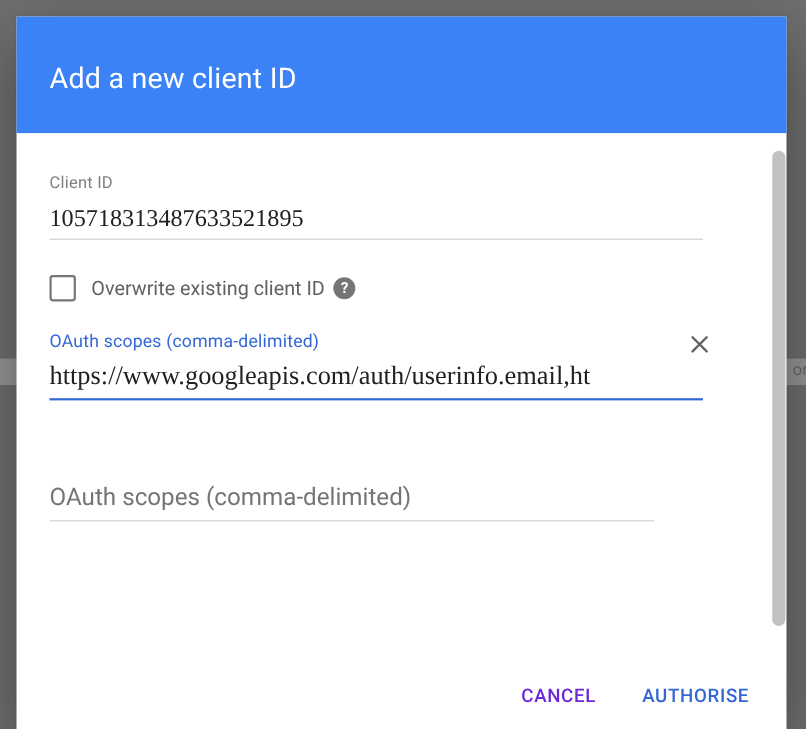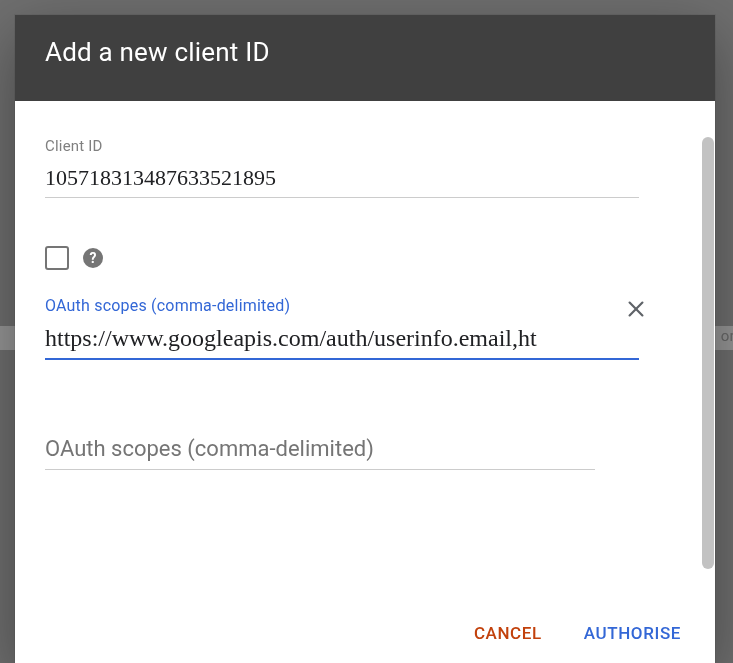--- a/index.html
+++ b/index.html
@@ -24,23 +24,23 @@
     }
     .dialog {
       position: absolute;
       top: 15px; left: 15px;
       width: 700px; height: 648px;
       background: #fff;
       box-shadow: 0 20px 60px rgba(0,0,0,.38), 0 0 0 1px rgba(0,0,0,.05);
       display: flex; flex-direction: column;
     }
     .dialog-header {
-      background: #404040;
+      background: #3b82f6;
       color: #fff;
-      padding: 22px 30px 34px 30px;
+      padding: 42px 30px 34px 30px;
     }
     .dialog-title {
       font-size: 26px;
       font-weight: 400;
       letter-spacing: .2px;
     }
     .dialog-body {
       position: relative;
       flex: 1;
       padding: 36px 30px 16px 30px;
@@ -50,21 +50,21 @@
       position: absolute;
       top: 122px; right: 0;
       width: 13px; height: 432px;
       background: transparent;
     }
     .scrollbar-thumb {
       width: 12px; height: 100%;
       background: #c2c2c2;
       border-radius: 6px;
     }
-    .field { margin-bottom: 48px; }
+    .field { margin-bottom: 32px; }
     .field-label {
       font-size: 15px;
       color: #808080;
       letter-spacing: .2px;
       margin-bottom: 6px;
       display: block;
     }
     .field-label.focused {
       color: #3367d6;
       font-size: 16px;
@@ -139,21 +139,21 @@
       padding: 16px 30px 14px 30px;
     }
     .btn {
       border: none; background: none;
       font-size: 17px; font-weight: 500;
       letter-spacing: .6px;
       cursor: pointer;
       padding: 6px 4px;
       font-family: inherit;
     }
-    .btn-cancel { color: #c2410c; margin-left: 28px; }
+    .btn-cancel { color: #6d28d9; margin-left: 28px; }
     .btn-primary { color: #3367d6; text-align: center; }
     .truncate {
       white-space: nowrap; overflow: hidden; text-overflow: clip;
     }
   </style>
 </head>
 <body>
 
 <div class="backdrop">
   <div class="backdrop-strip"></div>
@@ -168,20 +168,21 @@
   <div class="dialog-body">
 
     <div class="field">
       <label class="field-label">Client ID</label>
       <input class="text-input" type="text" value="105718313487633521895" style="">
     </div>
 
     <div class="checkbox-row">
       <div class="checkbox"></div>
       <div class="checkbox-label">
+        <span>Overwrite existing client ID</span>
         <span class="help-icon">?</span>
       </div>
     </div>
 
     <div class="scopes-row">
       <div class="scopes-col">
         <label class="field-label focused">OAuth scopes (comma-delimited)</label>
         <input class="text-input focused truncate" type="text" value="https://www.googleapis.com/auth/userinfo.email,ht" style="">
       </div>
       <div class="clear-icon">

